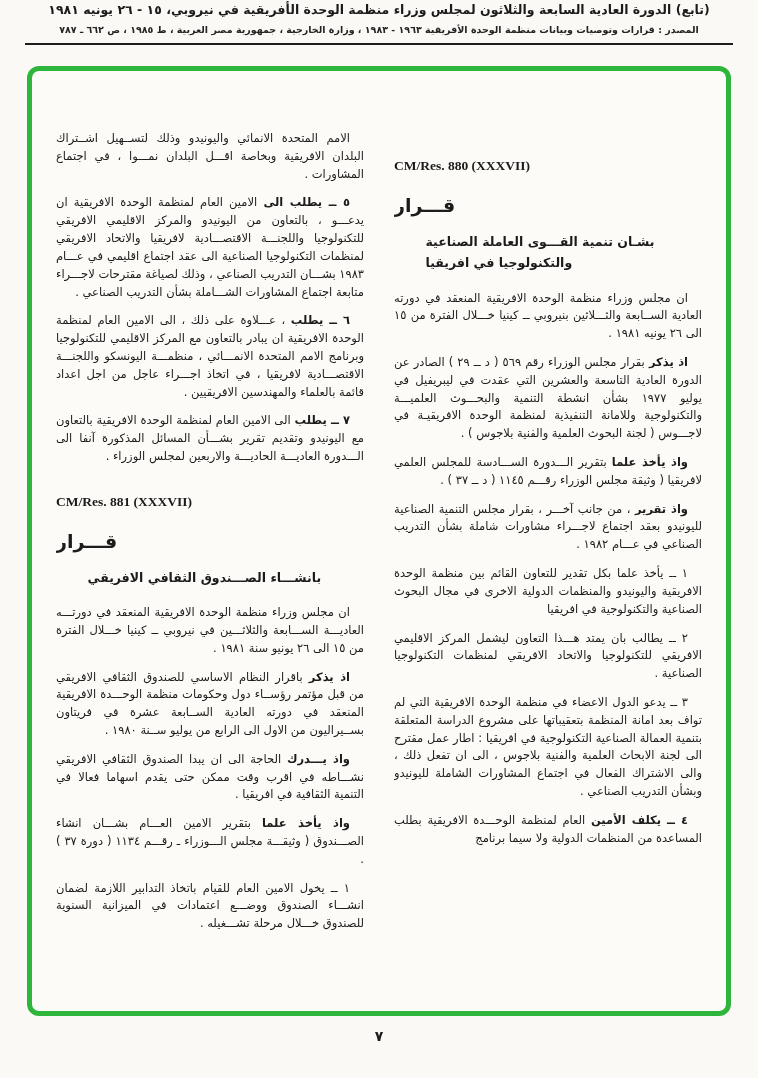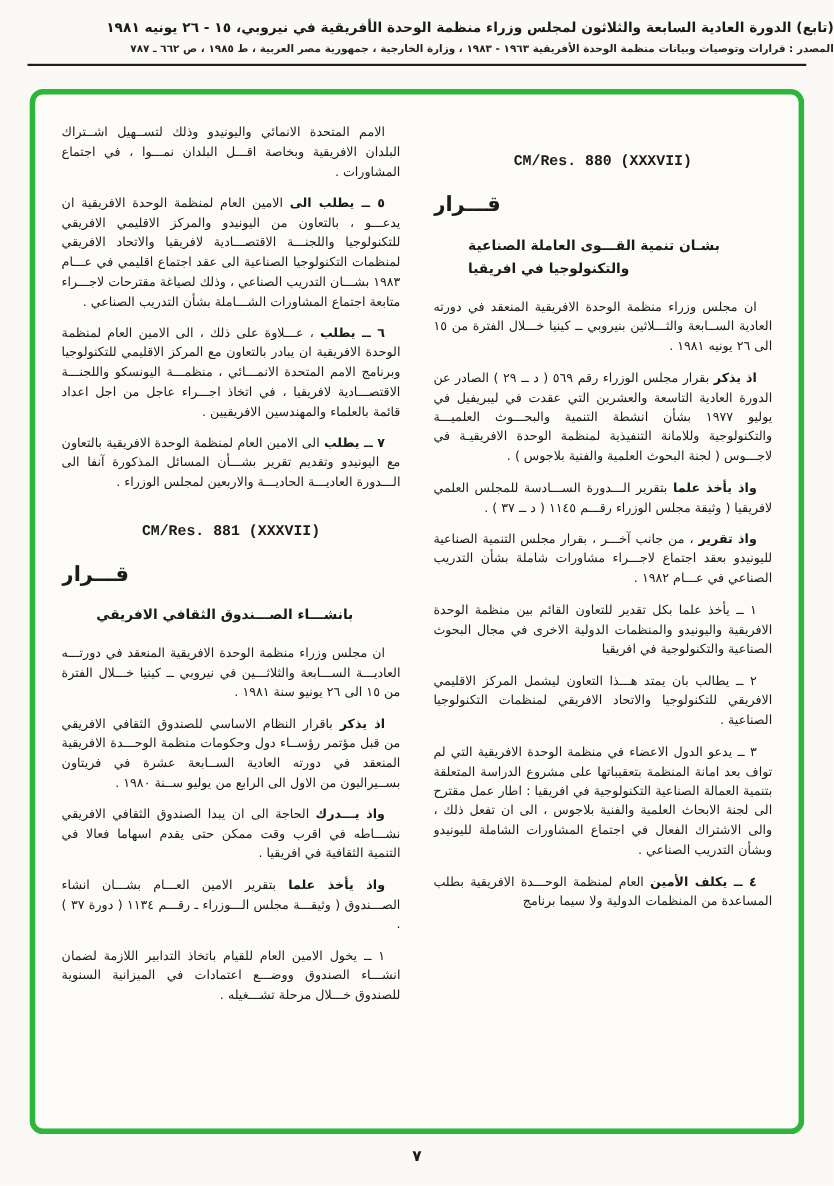--- a/index.html
+++ b/index.html
@@ -6,52 +6,52 @@
   html, body { width:758px; height:1078px; }
   body {
     background:#faf9f5;
     color:#1b1b1b;
     font-family:"DejaVu Sans", sans-serif;
     overflow:hidden;
   }
   :root { --green:#2db53c; }
 
   
-  .doc-header { padding-top:17px; direction:rtl; }
+  .doc-header { padding-top:2px; text-align:center; direction:rtl; }
   .h1 { font-size:12.5px; font-weight:bold; letter-spacing:.2px; }
   .h2 { font-size:9.5px; font-weight:bold; margin-top:7px; color:#242424; }
   .rule { width:708px; margin:8px auto 0; border-top:2px solid #1d1d1d; height:0; }
 
   
   .frame {
     width:704px; height:950px;
     margin:21px auto 0;
     border:5px solid var(--green);
     border-radius:12px;
     padding:26px 24px 18px;
     background:#fcfbf7;
     overflow:hidden;
   }
   .columns { display:flex; gap:30px; direction:rtl; height:100%; }
-  .col { flex:1 1 0; overflow:hidden; }
+  .col { flex:1 1 0; overflow:hidden;margin-top:33px; }
 
   
   .para {
     font-size:11.5px;
     line-height:1.55;
     text-align:justify;
     text-align-last:right;
     text-indent:14px;
     margin-bottom:11px;
   }
   .lead { font-weight:bold; }
   .res-num {
     direction:ltr;
-    text-align:center;
-    font-family:Liberation Mono, monospace;
+    text-align:left;
+    font-family:Liberation Serif, serif;
     font-weight:bold;
     font-size:13.5px;
     margin:28px 0 20px;
   }
   .res-title {
     text-align:left;
     font-size:19px;
     font-weight:bold;
     letter-spacing:2px;
     margin:2px 0 15px;

